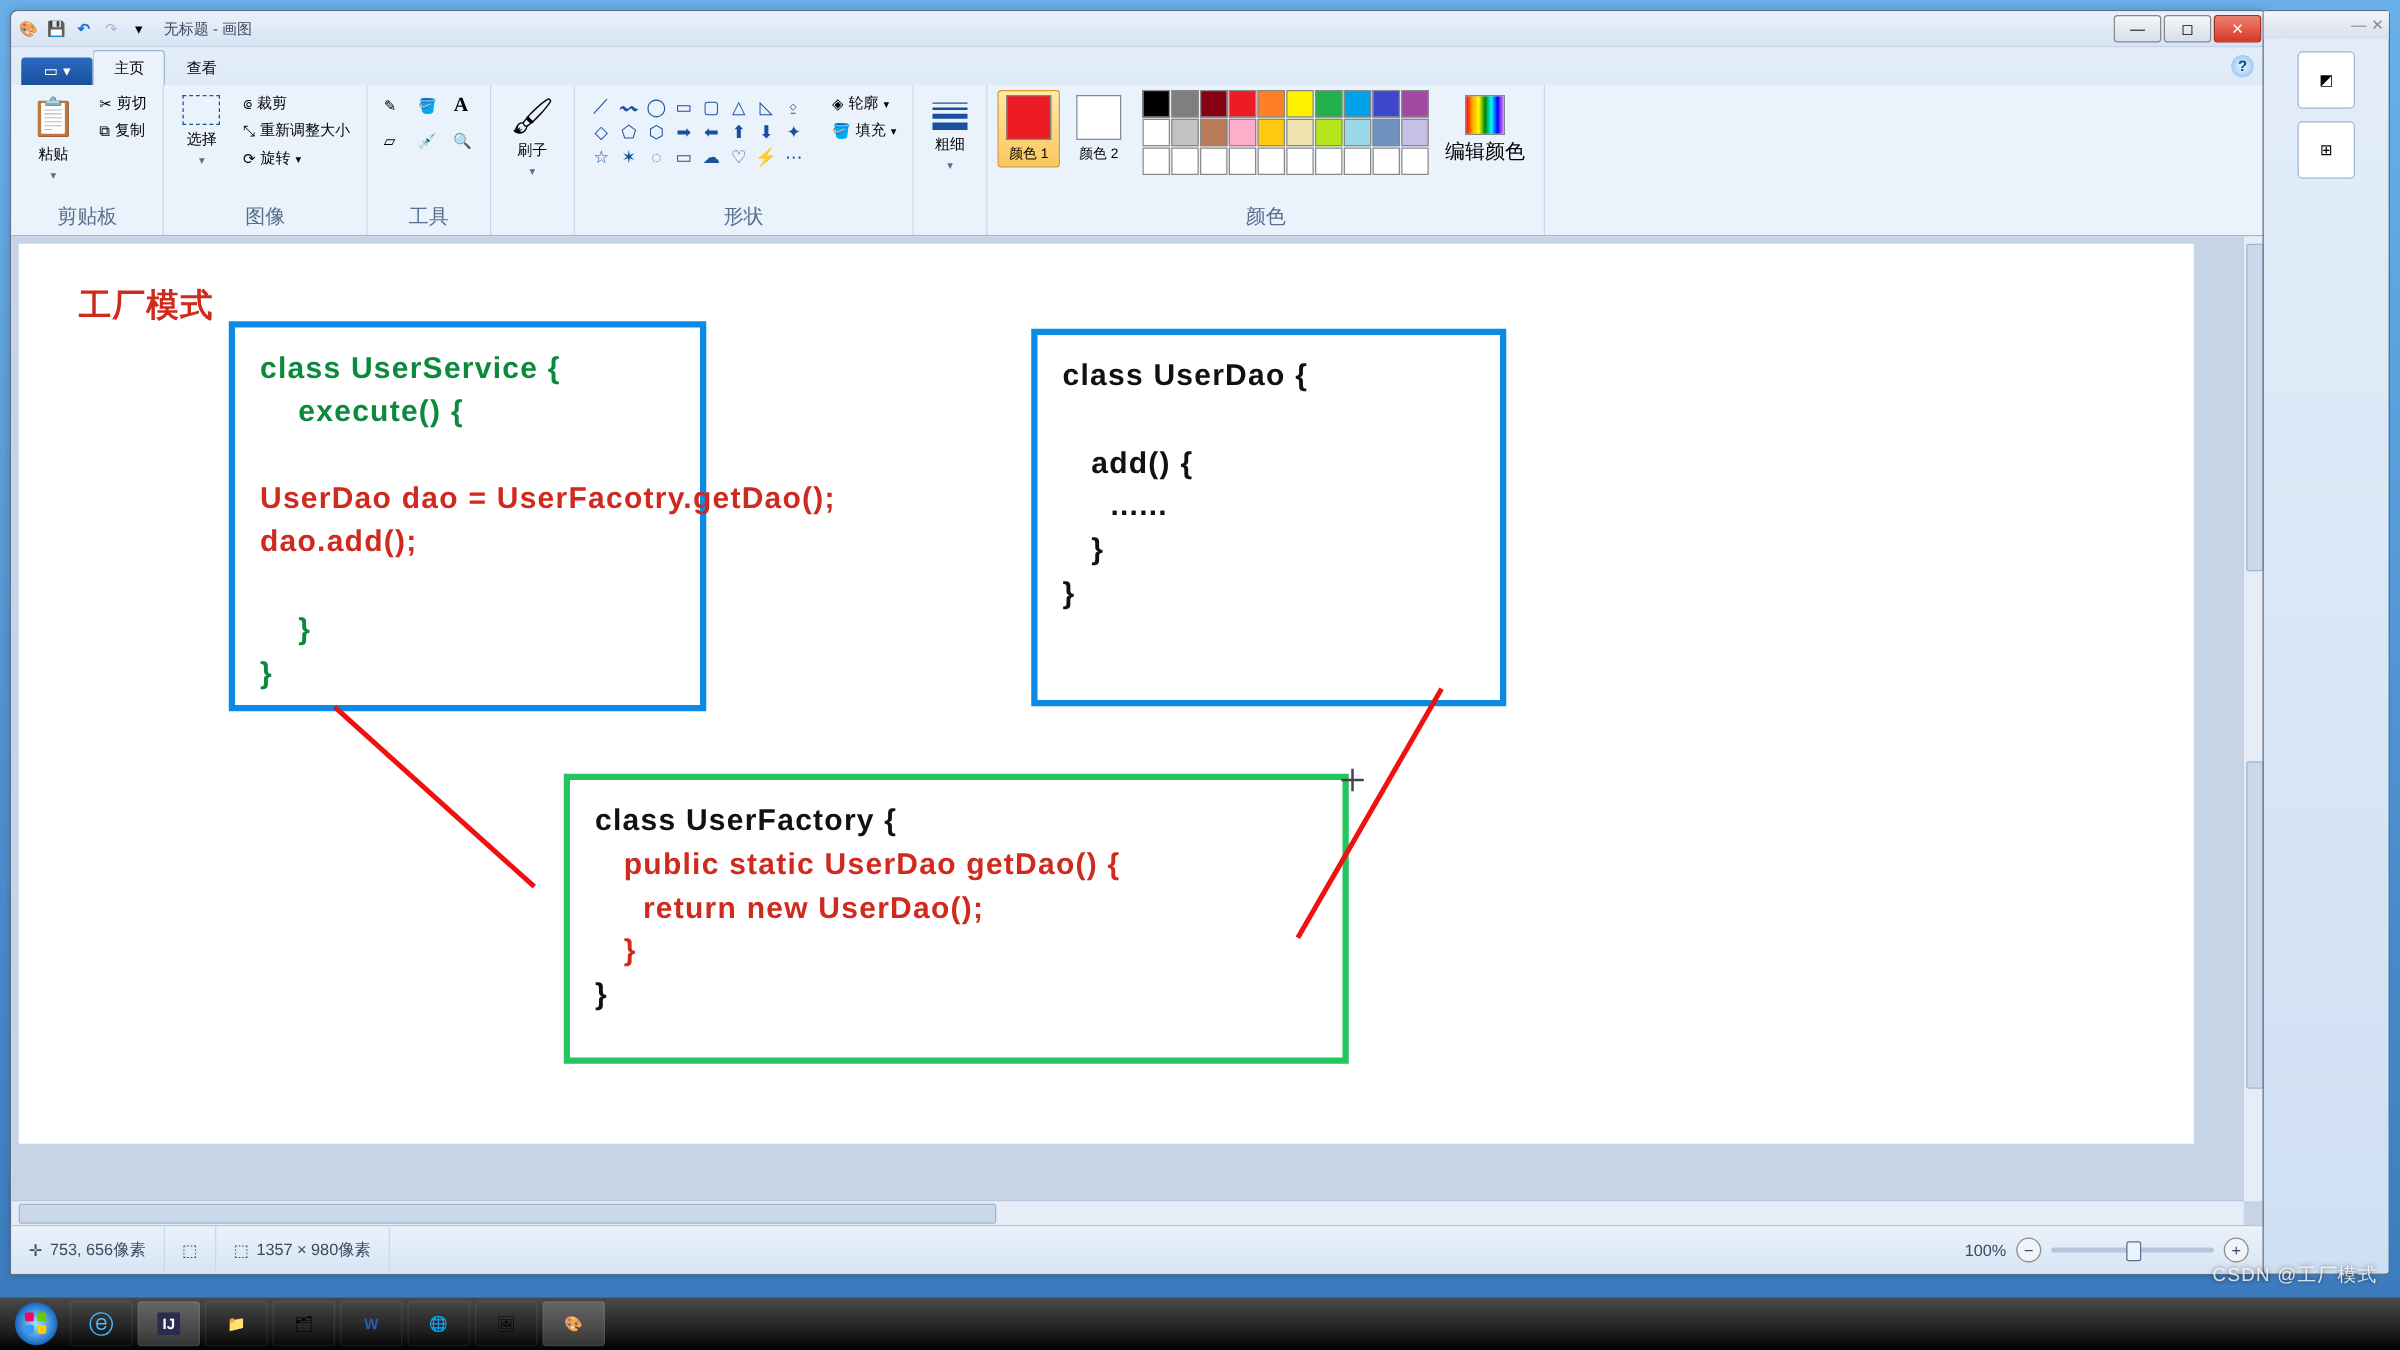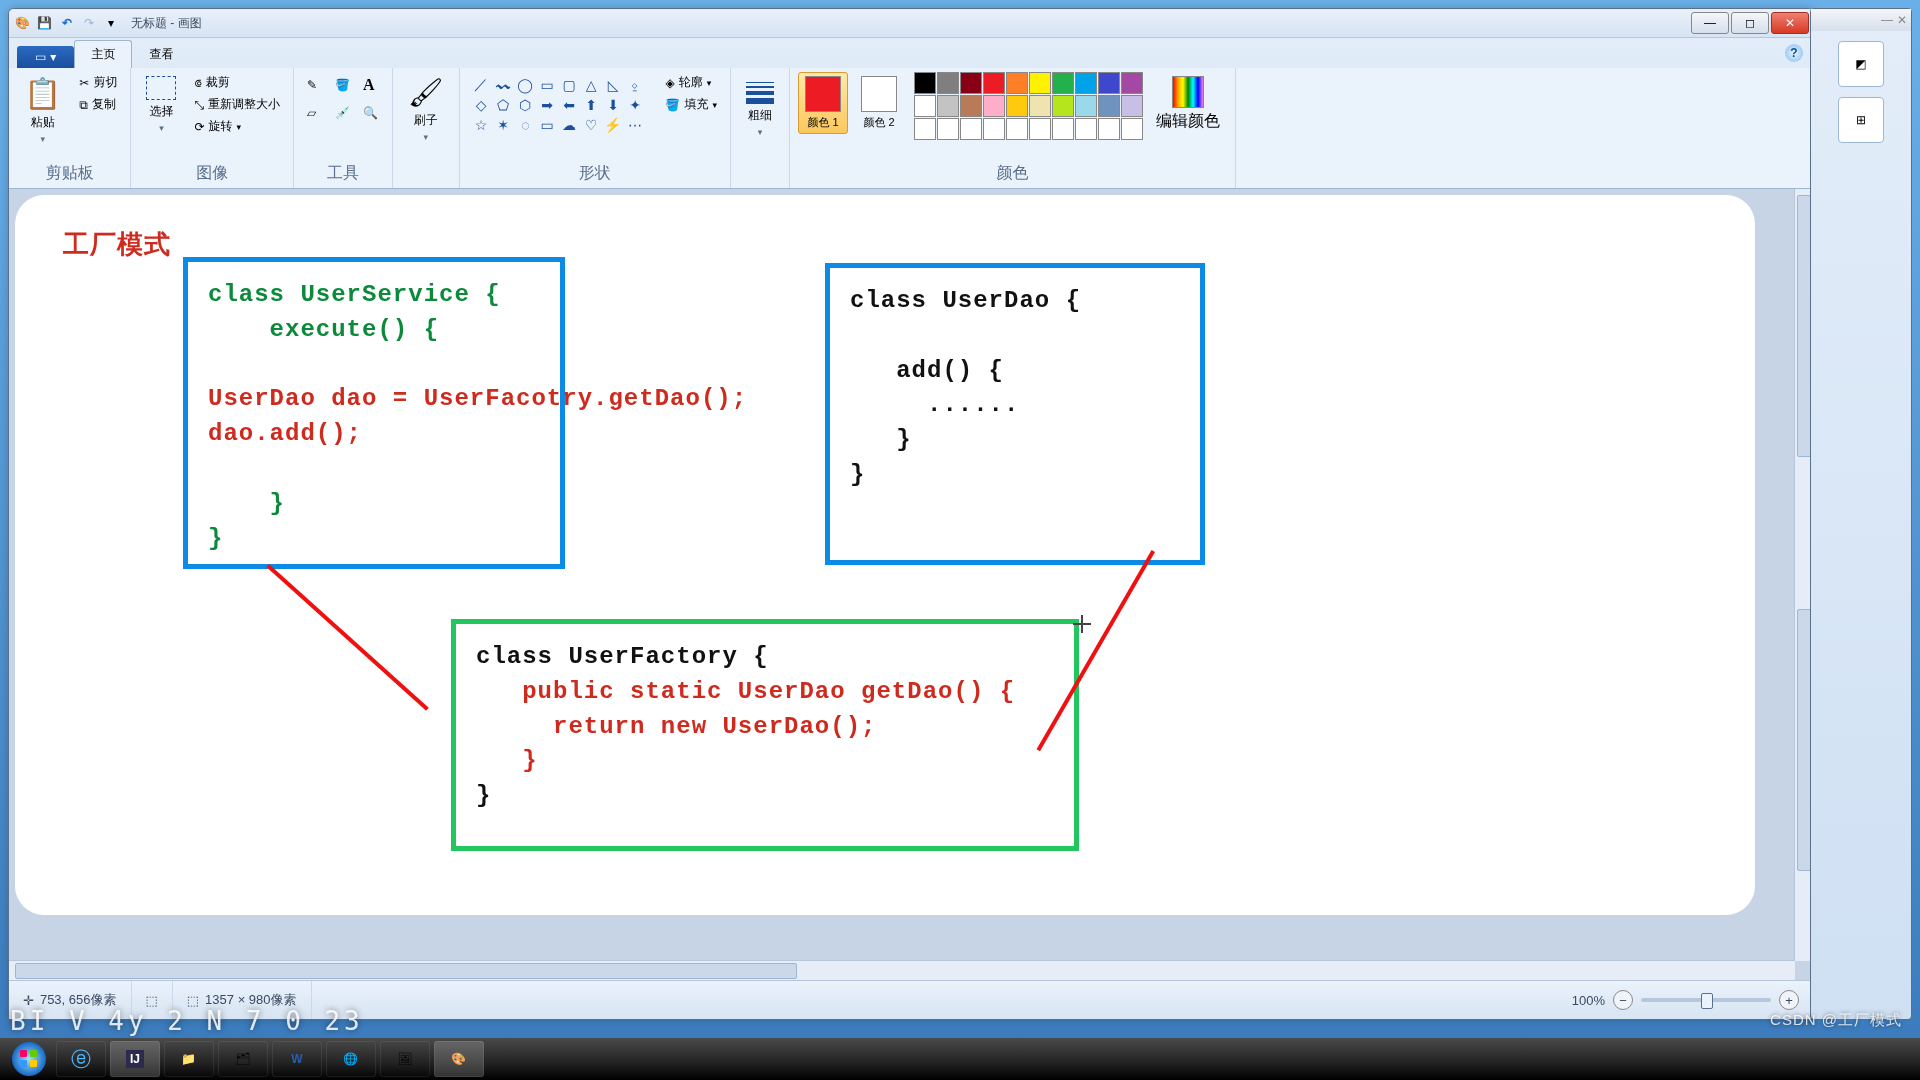--- a/index.html
+++ b/index.html
@@ -27,21 +27,21 @@
 .small-stack{display:flex;flex-direction:column;gap:1px;}
 .small-btn{display:flex;align-items:center;gap:4px;padding:1px 4px;border:1px solid transparent;border-radius:2px;font-size:12px;}
 .icon{display:inline-flex;align-items:center;justify-content:center;}
 .shapes-grid{display:grid;grid-template-columns:repeat(8,21px);grid-auto-rows:19px;gap:1px;padding:2px;border:1px solid transparent;}
 .shape-cell{display:flex;align-items:center;justify-content:center;font-size:14px;color:#1a4f9e;}
 .swatch-grid{display:grid;grid-template-columns:repeat(10,22px);grid-auto-rows:22px;gap:1px;}
 .swatch{border:1px solid #888;}
 .size-lines{display:flex;flex-direction:column;gap:3px;align-items:center;padding-top:6px;}
 .size-lines div{background:#1a4f9e;width:28px;}
 .canvas-wrap{position:absolute;left:0;top:180px;right:0;bottom:38px;background:#c6d4e6;overflow:hidden;}
-.canvas-area{position:absolute;left:6px;top:6px;width:1740px;height:720px;background:#fff;overflow:hidden;border-radius:29px;}
+.canvas-area{position:absolute;left:6px;top:6px;width:1740px;height:720px;background:#fff;overflow:hidden;}
 .vscroll{position:absolute;right:0;top:0;width:18px;bottom:20px;background:#e6edf6;border-left:1px solid #b6c6dc;}
 .vscroll .thumb{position:absolute;left:2px;right:2px;background:#cad8ea;border:1px solid #9db6d4;border-radius:2px;}
 .hscroll{position:absolute;left:0;right:18px;bottom:0;height:20px;background:#e6edf6;border-top:1px solid #b6c6dc;}
 .hscroll .thumb{position:absolute;top:2px;bottom:2px;background:#cad8ea;border:1px solid #9db6d4;border-radius:2px;}
 .status{position:absolute;left:0;right:0;bottom:0;height:38px;background:linear-gradient(#eaf2fb,#d7e4f3);border-top:1px solid #b6c6dc;display:flex;align-items:center;font-size:13px;color:#3b4a5f;}
 .status .cell{padding:0 14px;border-right:1px solid #cad8ea;height:100%;display:flex;align-items:center;gap:6px;}
 .zoom-ctrl{margin-left:auto;display:flex;align-items:center;gap:8px;padding:0 14px;}
 .zoom-track{width:130px;height:4px;background:#b6c6dc;position:relative;border-radius:2px;}
 .zoom-thumb{position:absolute;top:-5px;width:10px;height:14px;background:#eaf2fb;border:1px solid #5a6f8c;border-radius:2px;}
 .round-btn{width:18px;height:18px;border:1px solid #888;border-radius:50%;display:flex;align-items:center;justify-content:center;background:#f0f4fa;}
@@ -49,21 +49,21 @@
 .start-orb{width:46px;height:38px;display:flex;align-items:center;justify-content:center;}
 .tb-btn{width:48px;height:34px;border-radius:3px;display:flex;align-items:center;justify-content:center;border:1px solid rgba(255,255,255,.08);}
 .tb-btn.active{background:rgba(255,255,255,.18);}
 .tray{margin-left:auto;color:#cfd6df;font-size:12px;display:flex;align-items:center;gap:8px;padding-right:10px;}
 .side-panel{position:absolute;right:8px;top:8px;width:100px;height:1010px;background:linear-gradient(#e3edf9,#cfe0f3);border:1px solid #5a6f8c;border-radius:4px;}
 .side-panel .side-icon{width:44px;height:44px;margin:10px auto;border:1px solid #9db6d4;border-radius:4px;background:#fff;display:flex;align-items:center;justify-content:center;}
 
 .code-box{position:absolute;background:#fff;}
 .bx-blue{border:5px solid #0b8ae6;}
 .bx-gray{border:5px solid #22c55e;}
-.code{font-family:Liberation Mono, monospace;font-size:24px;line-height:1.45;white-space:pre;padding:16px 20px;letter-spacing:1px; font-weight:bold;}
+.code{font-family:Liberation Sans, sans-serif;font-size:24px;line-height:1.45;white-space:pre;padding:16px 20px;letter-spacing:1px; font-weight:bold;}
 .c-green{color:#0a8a3a;}
 .c-red{color:#cf2a1e;}
 .c-black{color:#111;}
 .heading{position:absolute;left:48px;top:32px;color:#cf2a1e;font-family:"SimSun","Consolas",monospace;font-size:26px;font-weight:bold;letter-spacing:1px;}
 .connector{position:absolute;background:#f01010;transform-origin:top left;height:4px;}
 .cross-cursor{position:absolute;width:18px;height:18px;}
 .cross-cursor::before,.cross-cursor::after{content:"";position:absolute;background:#444;}
 .cross-cursor::before{left:8px;top:0;width:2px;height:18px;}
 .cross-cursor::after{top:8px;left:0;height:2px;width:18px;}
 .watermark{position:absolute;right:18px;bottom:50px;color:rgba(255,255,255,.8);font-size:15px;text-shadow:0 0 4px rgba(0,0,0,.6);letter-spacing:1px;}
@@ -404,21 +404,20 @@
 
   <div class="side-panel">
     <div style="height:22px;background:linear-gradient(#f4f6f9,#d6dfeb);display:flex;justify-content:flex-end;align-items:center;padding:0 4px;gap:4px">
       <span style="color:#888">—</span>
       <span style="color:#888">✕</span>
     </div>
     <div class="side-icon">◩</div>
     <div class="side-icon">⊞</div>
   </div>
 
-  <div class="overlay-text">  BI    V 4y  2 N   7 0     23</div>
   <div class="watermark">CSDN @工厂模式</div>
 
   <div class="taskbar">
     <div class="start-orb">
       <svg width="36" height="36" viewBox="0 0 36 36">
           <circle cx="18" cy="18" r="17" fill="url(#g)"></circle>
           <defs>
             <radialGradient id="g">
               <stop offset="0" stop-color="#9fe3ff"></stop>
               <stop offset="1" stop-color="#1668c4"></stop>

